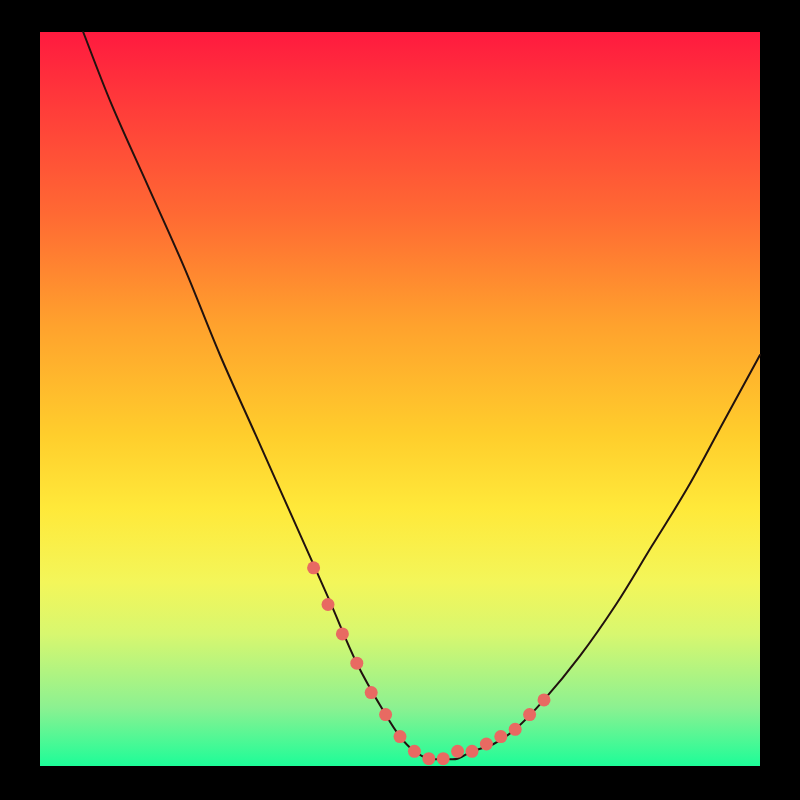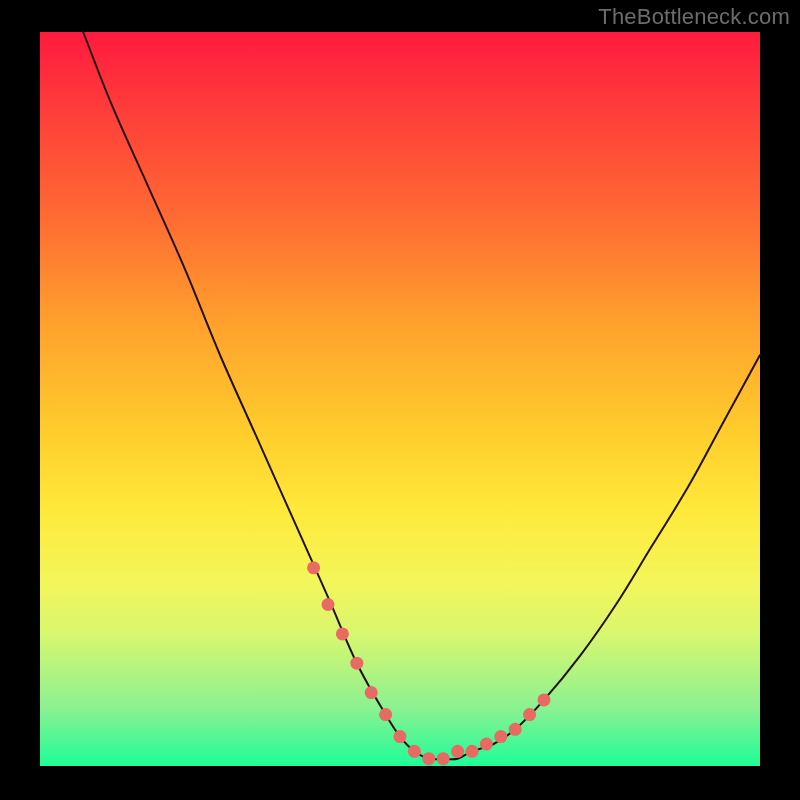--- a/index.html
+++ b/index.html
@@ -54,21 +54,20 @@
     top: 0;
     width: 720px;
     height: 734px;
     overflow: visible;
   }
 </style>
 </head>
 <body>
 
 <div class="frame">
-  <div class="watermark">TheBottleneck.com</div>
 
   <div class="plot-area">
     <svg class="curve" viewBox="0 0 720 734" preserveAspectRatio="none">
       <path id="curve-path" fill="none" stroke="#21120f" stroke-width="2" stroke-linecap="round" stroke-linejoin="round" d="M 43.2 0.0 C 48.4 13.2, 60.3 45.7, 72.0 73.4 C 83.7 101.1, 95.0 125.1, 108.0 154.1 C 121.0 183.2, 131.0 204.5, 144.0 234.9 C 157.0 265.3, 167.0 292.6, 180.0 323.0 C 193.0 353.3, 203.0 374.6, 216.0 403.7 C 229.0 432.8, 239.0 455.4, 252.0 484.4 C 265.0 513.5, 276.3 538.8, 288.0 565.2 C 299.7 591.6, 306.4 610.1, 316.8 631.2 C 327.2 652.4, 337.8 669.4, 345.6 682.6 C 353.4 695.8, 354.8 698.0, 360.0 704.6 C 365.2 711.2, 369.2 715.4, 374.4 719.3 C 379.6 723.3, 383.6 725.3, 388.8 726.7 C 394.0 728.0, 398.0 726.7, 403.2 726.7 C 408.4 726.7, 412.4 728.0, 417.6 726.7 C 422.8 725.3, 425.5 722.0, 432.0 719.3 C 438.5 716.7, 445.8 715.9, 453.6 712.0 C 461.4 708.0, 466.1 705.2, 475.2 697.3 C 484.3 689.4, 492.3 681.2, 504.0 667.9 C 515.7 654.7, 527.0 641.1, 540.0 623.9 C 553.0 606.7, 563.0 592.3, 576.0 572.5 C 589.0 552.7, 599.0 534.9, 612.0 513.8 C 625.0 492.7, 635.0 477.5, 648.0 455.1 C 661.0 432.6, 671.0 412.8, 684.0 389.0 C 697.0 365.2, 713.5 334.9, 720.0 323.0"></path>
       <g id="marker-group">
           <circle cx="273.6" cy="535.8" r="6.5" fill="#e86a62"></circle>
           <circle cx="288.0" cy="572.5" r="6.5" fill="#e86a62"></circle>
           <circle cx="302.4" cy="601.9" r="6.5" fill="#e86a62"></circle>
           <circle cx="316.8" cy="631.2" r="6.5" fill="#e86a62"></circle>
           <circle cx="331.2" cy="660.6" r="6.5" fill="#e86a62"></circle>

